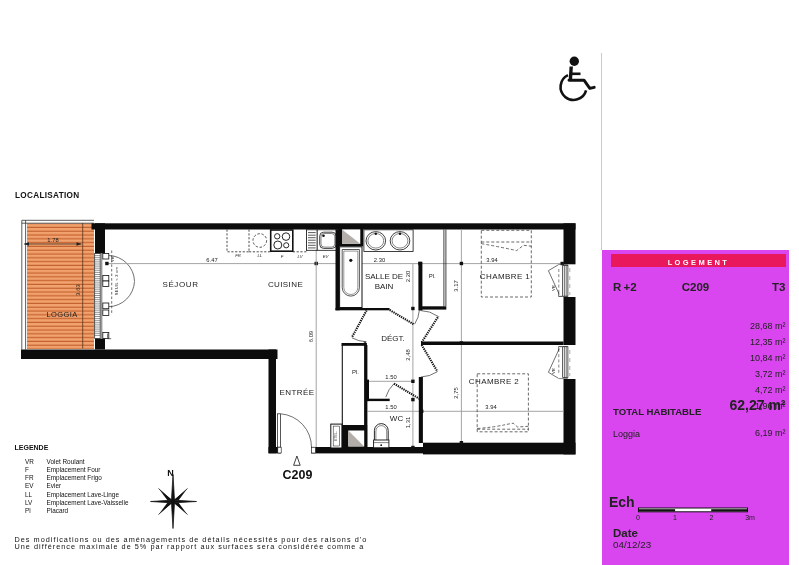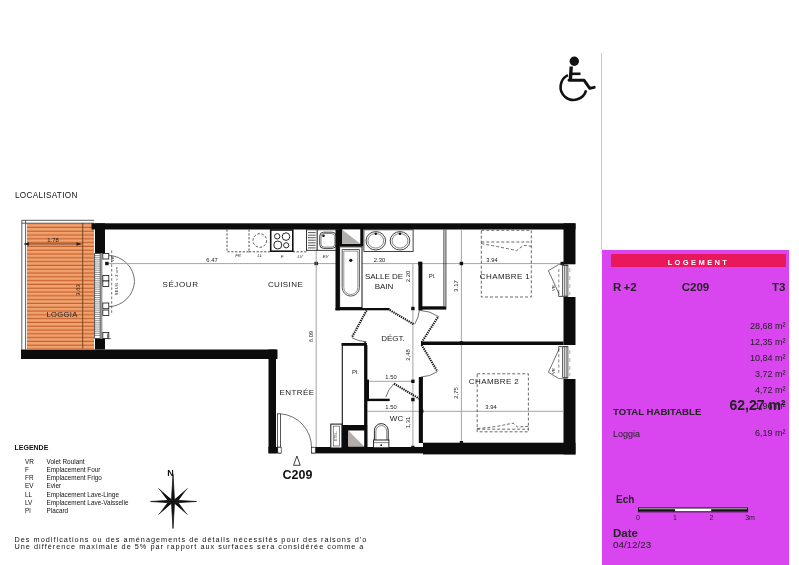--- a/index.html
+++ b/index.html
@@ -3,21 +3,21 @@
 <meta charset="utf-8">
 <style>
   html,body{margin:0;padding:0;background:#ffffff;}
   body{width:799px;height:565px;position:relative;overflow:hidden;
        font-family:"Liberation Sans", sans-serif;}
   .abs{position:absolute;}
 </style>
 </head>
 <body>
 
-<div class="abs" style="left:15px;top:190.5px;font-size:8.2px;font-weight:normal;letter-spacing:0.3px;color:#111;">LOCALISATION</div>
+<div class="abs" style="left:15px;top:190.5px;font-size:8.2px;font-weight:bold;letter-spacing:0.3px;color:#111;">LOCALISATION</div>
 
 <div class="abs" style="left:601px;top:53px;width:1px;height:197px;background:#c9c9c9;"></div>
 
 <svg class="abs" style="left:553px;top:52px;" width="47" height="53" viewBox="553 52 47 53">
   <circle cx="574.3" cy="61.3" r="4.7" fill="#111"></circle>
   <path d="M571.2 66.5 L570.4 80" fill="none" stroke="#111" stroke-width="3.4"></path>
   <path d="M570.7 73.8 L580.5 73.8" fill="none" stroke="#111" stroke-width="2.6"></path>
   <path d="M569 80.2 L584 80.2 L589.8 88.4 L594.2 87.3" fill="none" stroke="#111" stroke-width="2.9" stroke-linejoin="round" stroke-linecap="round"></path>
   <path d="M568 75.2 A 13 13 0 1 0 586.1 90.4" fill="none" stroke="#111" stroke-width="2.6"></path>
 </svg>
@@ -39,21 +39,21 @@
     28,68 m²<br>12,35 m²<br>10,84 m²<br>3,72 m²<br>4,72 m²<br>1,96 m²
   </div>
 
   <div class="abs" style="left:11px;top:156px;font-size:9.6px;font-weight:bold;">TOTAL HABITABLE</div>
 
   <div class="abs" style="right:3.5px;top:147px;font-size:14px;font-weight:bold;">62,27 m²</div>
 
   <div class="abs" style="left:11px;top:178.5px;font-size:9px;">Loggia</div>
   <div class="abs" style="right:3.5px;top:178px;font-size:9px;">6,19 m²</div>
 
-  <div class="abs" style="left:14px;top:244px;font-size:10px;font-weight:bold;">Ech</div>
+  <div class="abs" style="left:7px;top:244px;font-size:14px;font-weight:bold;">Ech</div>
 
   <svg class="abs" style="left:0;top:255px;" width="187" height="22" viewBox="0 0 187 22">
     <rect x="36.5" y="3" width="109" height="3.8" fill="#fff" stroke="#111" stroke-width="1"></rect>
     <rect x="37" y="4.2" width="36.1" height="2.2" fill="#111"></rect>
     <rect x="109.2" y="4.2" width="35.8" height="2.2" fill="#111"></rect>
     <text x="36" y="14.5" font-size="7" fill="#222" text-anchor="middle">0</text>
     <text x="73" y="14.5" font-size="7" fill="#222" text-anchor="middle">1</text>
     <text x="109.5" y="14.5" font-size="7" fill="#222" text-anchor="middle">2</text>
     <text x="148" y="14.5" font-size="7" fill="#222" text-anchor="middle">3m</text>
   </svg>

